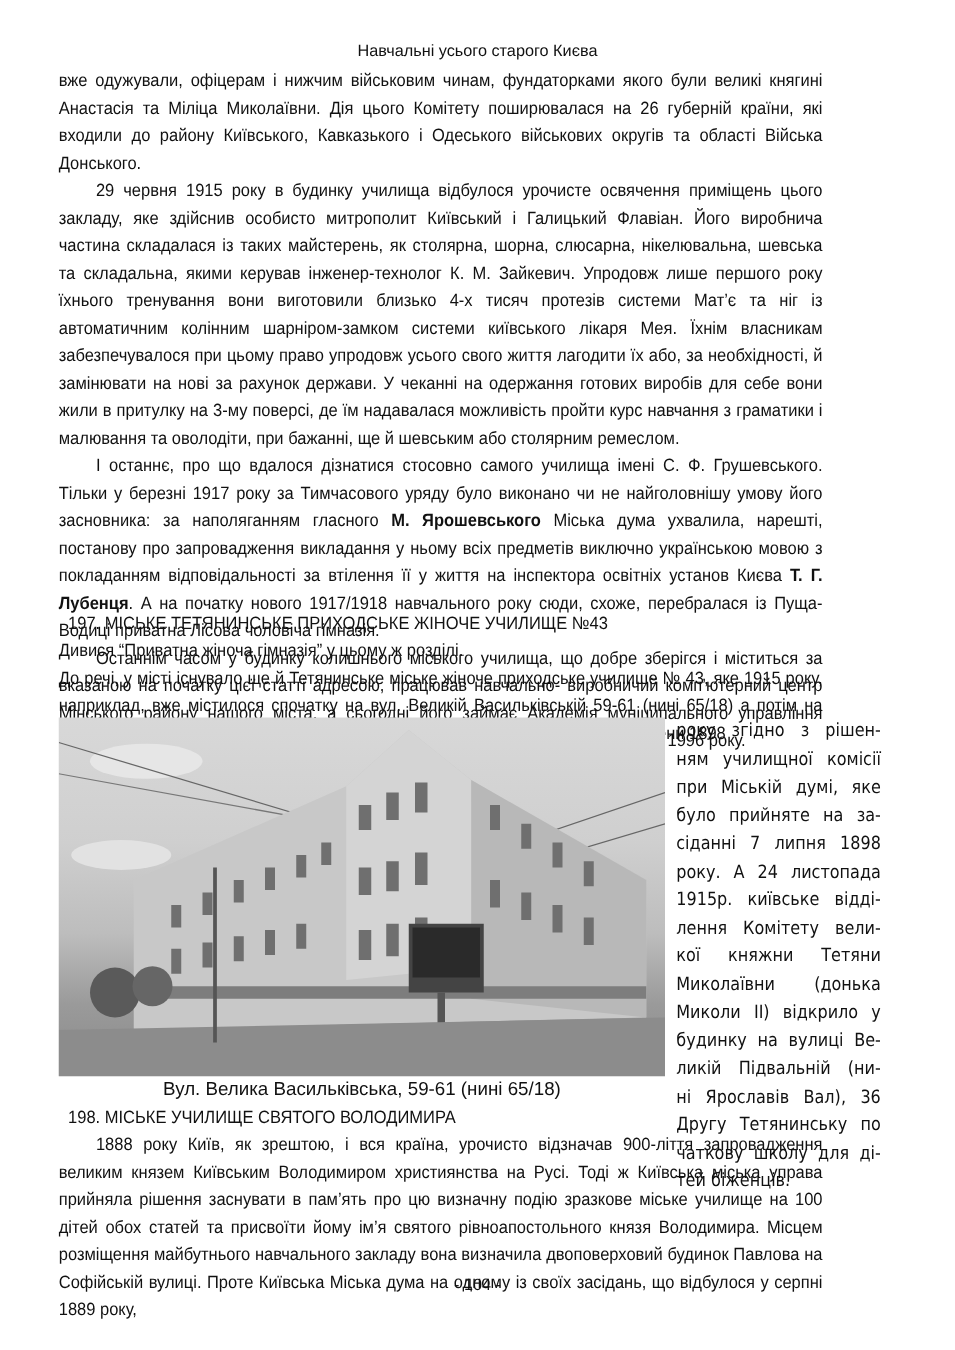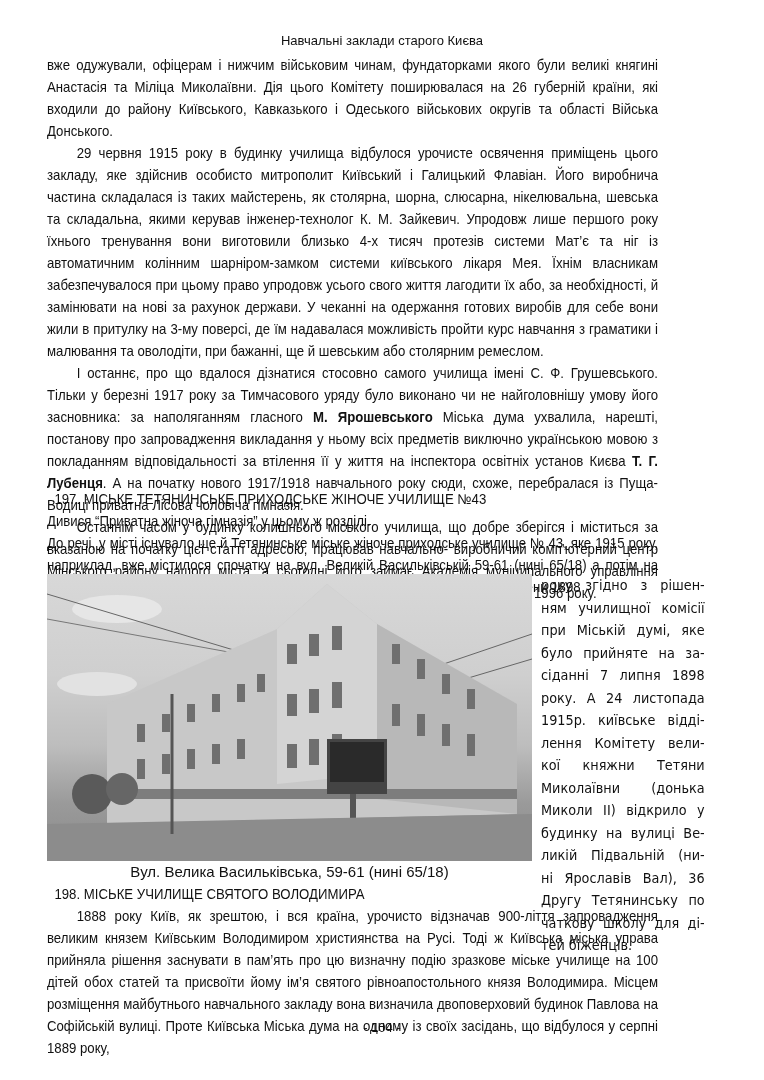--- a/index.html
+++ b/index.html
@@ -22,21 +22,21 @@
   .side { position: absolute; left: 541px; top: 574px; width: 171px; font-size: 14.6px;
           line-height: 22.5px; text-align: justify; font-family: "DejaVu Sans", sans-serif;
           transform: scaleX(0.88); transform-origin: left top; width: 186px; }
   .side span { display: block; text-align-last: justify; }
   .side span.last { text-align-last: left; }
   .page-num { position: absolute; top: 1020px; left: 0; width: 764px; text-align: center; font-size: 13px; }
 </style>
 </head>
 <body>
 
-<div class="page-header">Навчальні заклади старого Києва</div>
+<div class="page-header">Навчальні усього старого Києва</div>
 
 <div class="body" style="top:54px;">
   <p>вже одужували, офіцерам і нижчим військовим чинам, фундаторками якого були великі княгині Анастасія та Міліца Миколаївни. Дія цього Комітету поширювалася на 26 губерній країни, які входили до району Київського, Кавказького і Одеського військових округів та області Війська Донського.</p>
   <p class="ind">29 червня 1915 року в будинку училища відбулося урочисте освячення приміщень цього закладу, яке здійснив особисто митрополит Київський і Галицький Флавіан. Його виробнича частина складалася із таких майстерень, як столярна, шорна, слюсарна, нікелювальна, шевська та складальна, якими керував інженер-технолог К. М. Зайкевич. Упродовж лише першого року їхнього тренування вони виготовили близько 4-х тисяч протезів системи Мат’є та ніг із автоматичним колінним шарніром-замком системи київського лікаря Мея. Їхнім власникам забезпечувалося при цьому право упродовж усього свого життя лагодити їх або, за необхідності, й замінювати на нові за рахунок держави. У чеканні на одержання готових виробів для себе вони жили в притулку на 3-му поверсі, де їм надавалася можливість пройти курс навчання з граматики і малювання та оволодіти, при бажанні, ще й шевським або столярним ремеслом.</p>
   <p class="ind"><span>І останнє, про що вдалося дізнатися стосовно самого училища імені С. Ф. Грушевського. Тільки у березні 1917 року за Тимчасового уряду було виконано чи не найголовнішу умову його засновника: за наполяганням гласного </span><b>М. Ярошевського</b><span> Міська дума ухвалила, нарешті, постанову про запровадження викладання у ньому всіх предметів виключно українською мовою з покладанням відповідальності за втілення її у життя на інспектора освітніх установ Києва </span><b>Т. Г. Лубенця</b><span>. А на початку нового 1917/1918 навчального року сюди, схоже, перебралася із Пуща-Водиці приватна Лісова чоловіча гімназія.</span></p>
   <p class="ind">Останнім часом у будинку колишнього міського училища, що добре зберігся і міститься за вказаною на початку цієї статті адресою, працював навчально- виробничий комп’ютерний центр Мінського району нашого міста, а сьогодні його займає Академія муніципального управління КМДА. Анотаційна меморіальна дошка із чорного граніту міститься на ньому із 1996 року.</p>
 </div>
 
 <div class="body" style="top:488px;">
   <p class="heading">197.  МІСЬКЕ ТЕТЯНИНСЬКЕ ПРИХОДСЬКЕ ЖІНОЧЕ УЧИЛИЩЕ №43</p>

